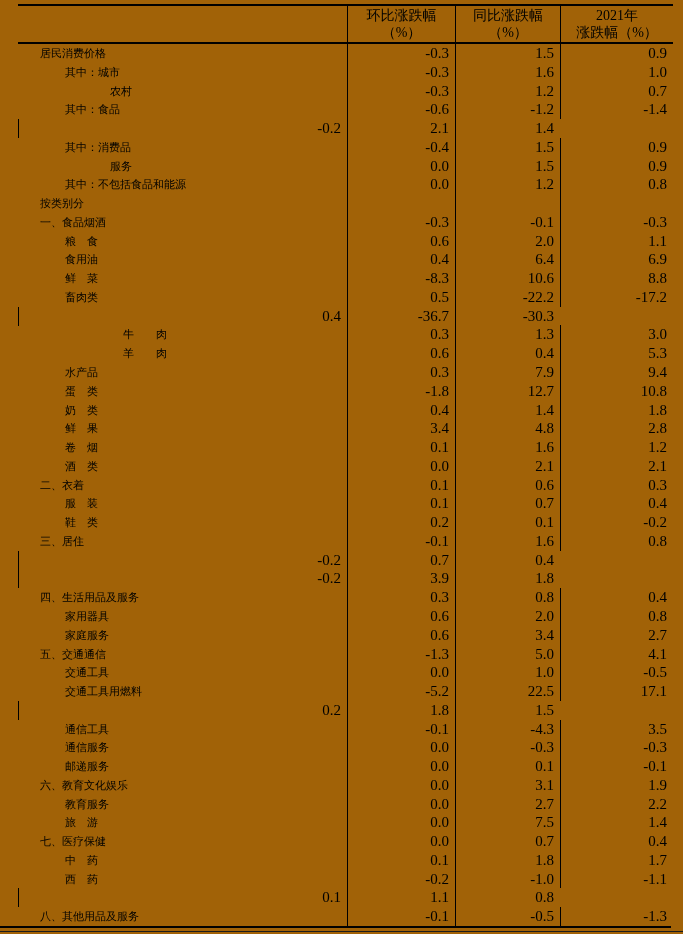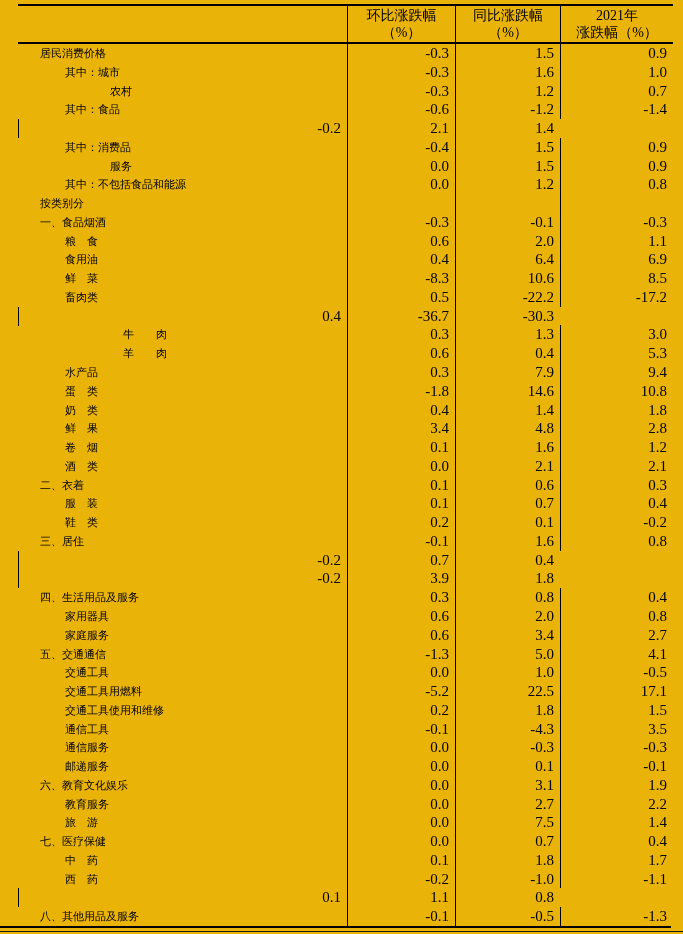--- a/index.html
+++ b/index.html
@@ -1,17 +1,17 @@
 <!DOCTYPE html>
 <html><head>
 <meta charset="utf-8">
 <style>
   html,body { margin:0; padding:0; background:#e8e8e8; }
   .page {
-    position:relative; width:683px; height:934px; background:#eab308;
+    position:relative; width:683px; height:934px; background:#a16207;
     font-family:"Liberation Serif","DejaVu Serif",serif; color:#000;
     overflow:hidden; margin:0 auto;
   }
   .cpi-table { position:absolute; left:18px; top:4px; width:655px; }
   .grid-row { display:grid; grid-template-columns:329px 108px 105px 113px; }
   
   .thead { border-top:2px solid #000; border-bottom:2px solid #000; }
   .hcell {
     height:36px; display:flex; flex-direction:column; align-items:center;
     justify-content:center; text-align:center; font-size:14px; line-height:17px;
@@ -140,21 +140,21 @@
     <div class="lcell ind1">食用油</div>
     <div class="ncell">0.4</div>
     <div class="ncell">6.4</div>
     <div class="ncell">6.9</div>
   </div>
 
   <div class="grid-row row">
     <div class="lcell ind1">鲜　菜</div>
     <div class="ncell">-8.3</div>
     <div class="ncell">10.6</div>
-    <div class="ncell">8.5</div>
+    <div class="ncell">8.8</div>
   </div>
 
   <div class="grid-row row">
     <div class="lcell ind1">畜肉类</div>
     <div class="ncell">0.5</div>
     <div class="ncell">-22.2</div>
     <div class="ncell">-17.2</div>
   </div>
 
   <div class="grid-row row">
@@ -180,21 +180,21 @@
   <div class="grid-row row">
     <div class="lcell ind1">水产品</div>
     <div class="ncell">0.3</div>
     <div class="ncell">7.9</div>
     <div class="ncell">9.4</div>
   </div>
 
   <div class="grid-row row">
     <div class="lcell ind1">蛋　类</div>
     <div class="ncell">-1.8</div>
-    <div class="ncell">14.6</div>
+    <div class="ncell">12.7</div>
     <div class="ncell">10.8</div>
   </div>
 
   <div class="grid-row row">
     <div class="lcell ind1">奶　类</div>
     <div class="ncell">0.4</div>
     <div class="ncell">1.4</div>
     <div class="ncell">1.8</div>
   </div>
 
@@ -295,21 +295,20 @@
   </div>
 
   <div class="grid-row row">
     <div class="lcell ind1">交通工具用燃料</div>
     <div class="ncell">-5.2</div>
     <div class="ncell">22.5</div>
     <div class="ncell">17.1</div>
   </div>
 
   <div class="grid-row row">
-    <div class="lcell ind1">交通工具使用和维修</div>
     <div class="ncell">0.2</div>
     <div class="ncell">1.8</div>
     <div class="ncell">1.5</div>
   </div>
 
   <div class="grid-row row">
     <div class="lcell ind1">通信工具</div>
     <div class="ncell">-0.1</div>
     <div class="ncell">-4.3</div>
     <div class="ncell">3.5</div>

